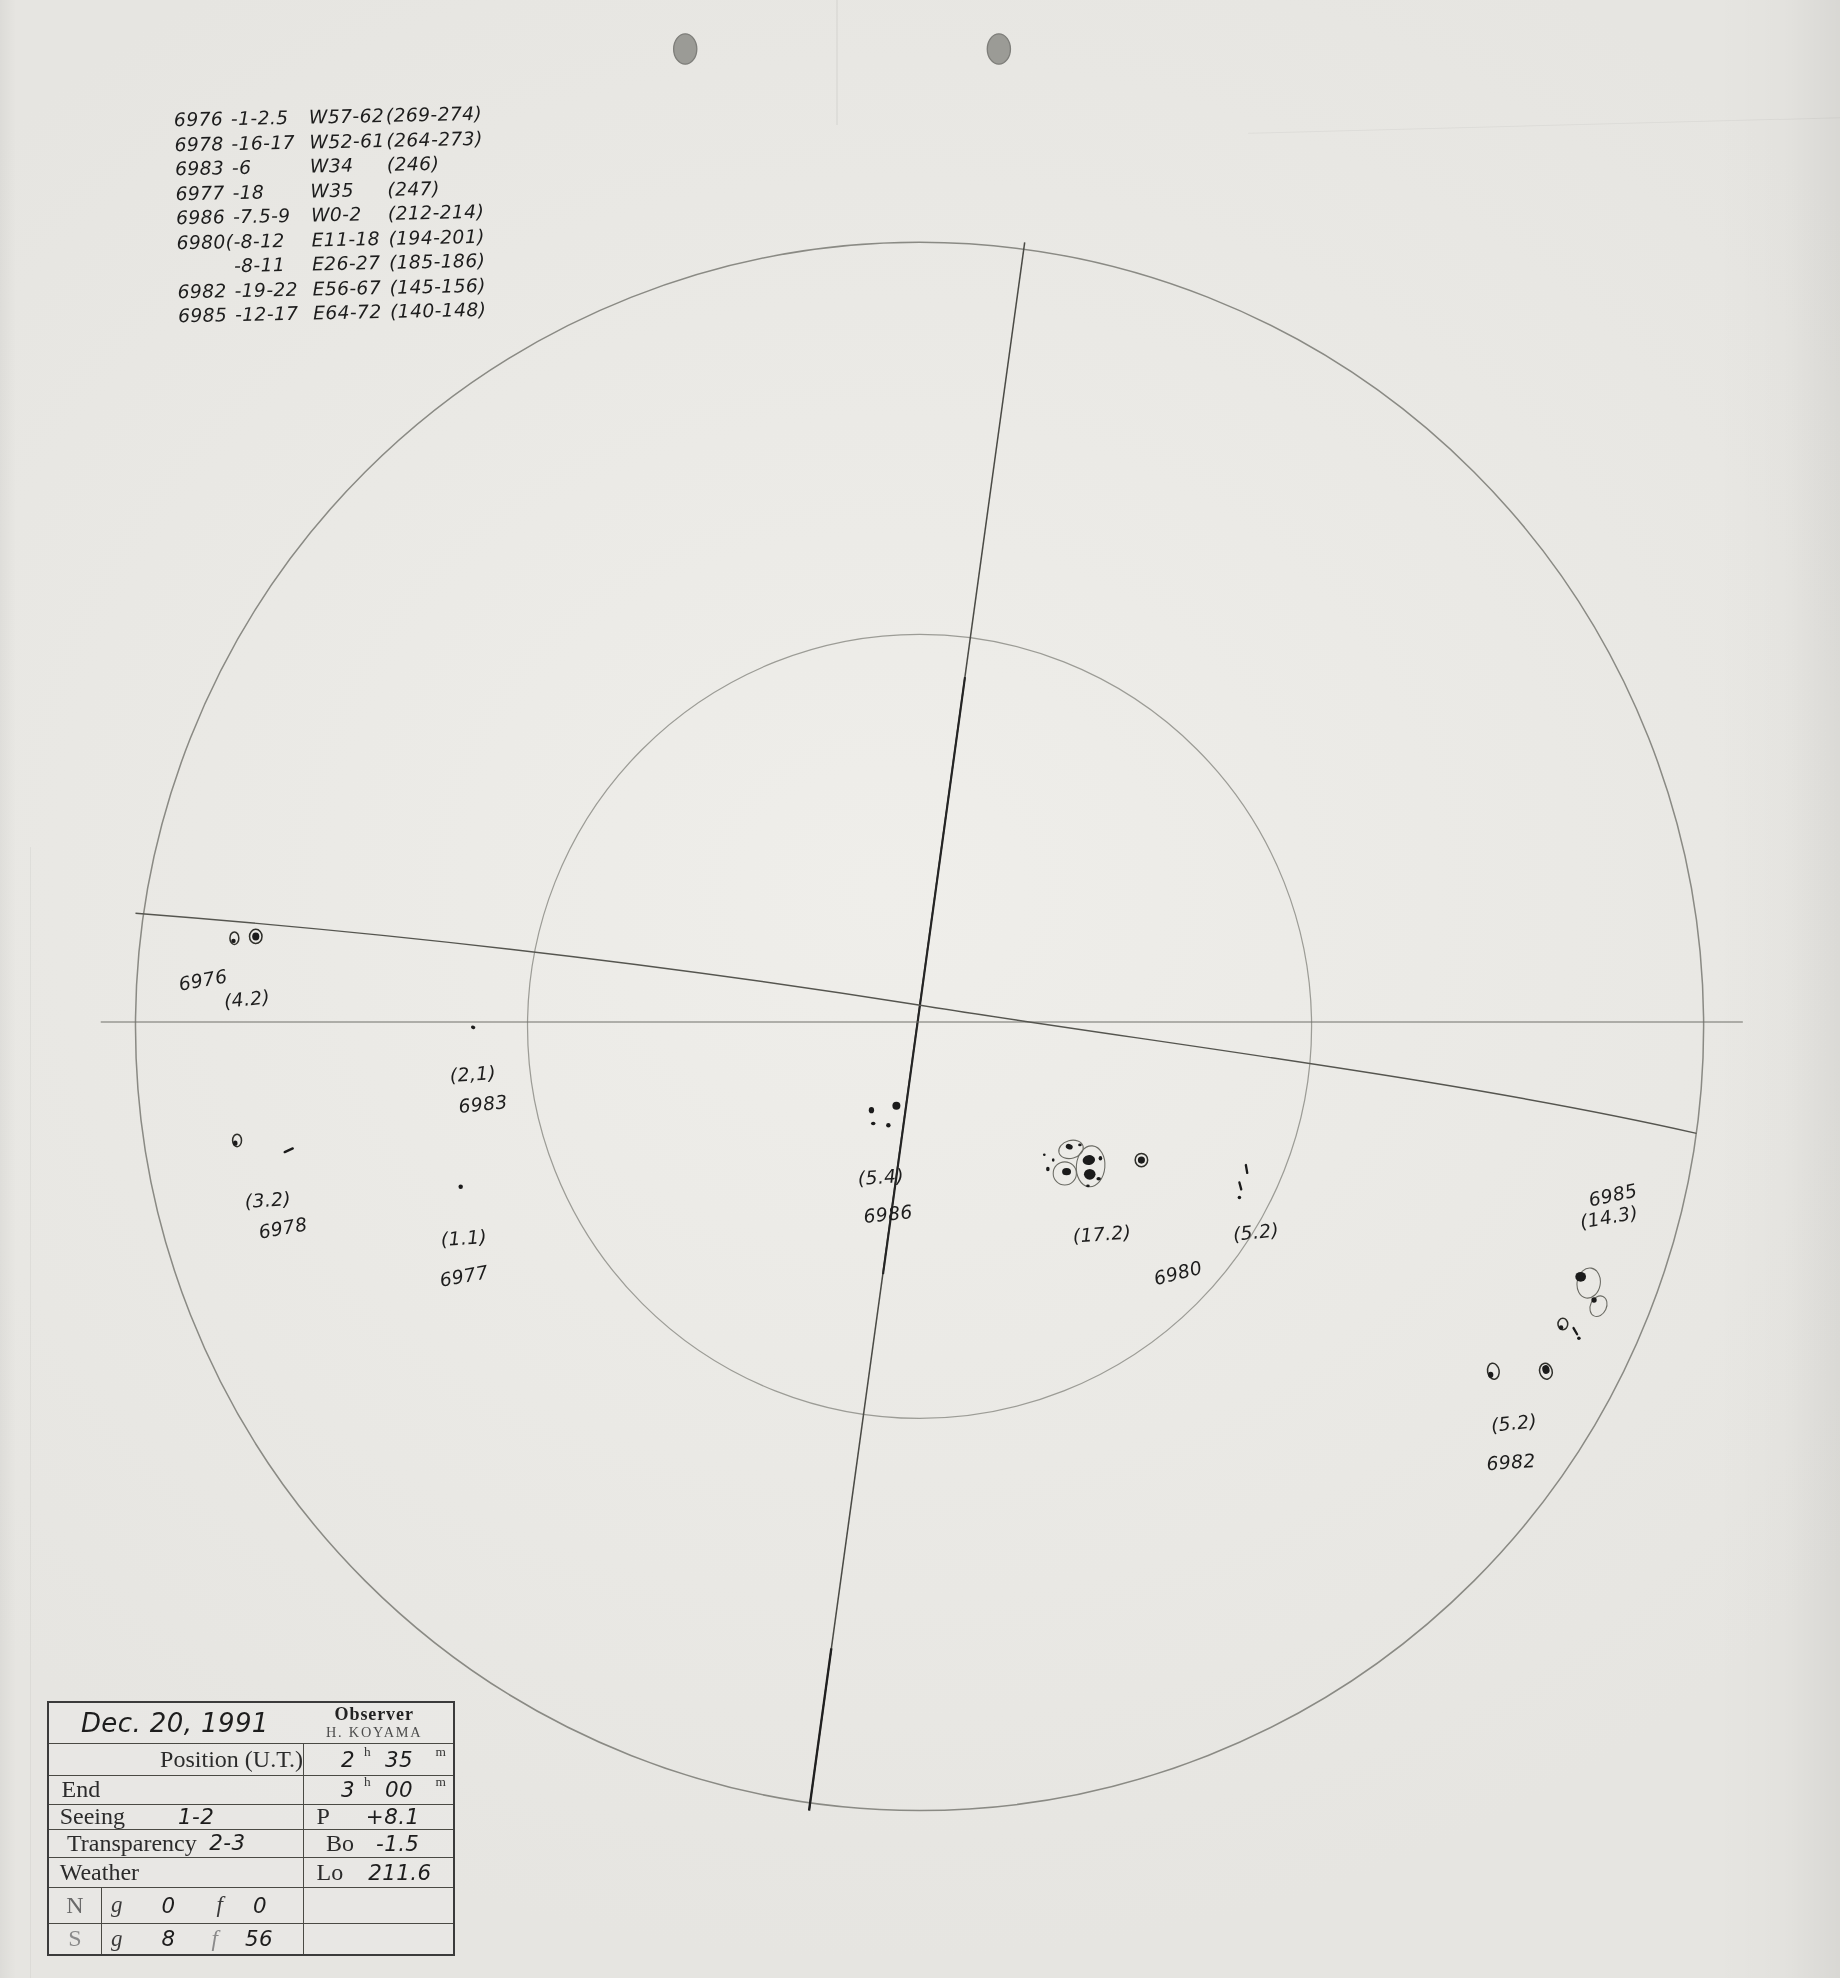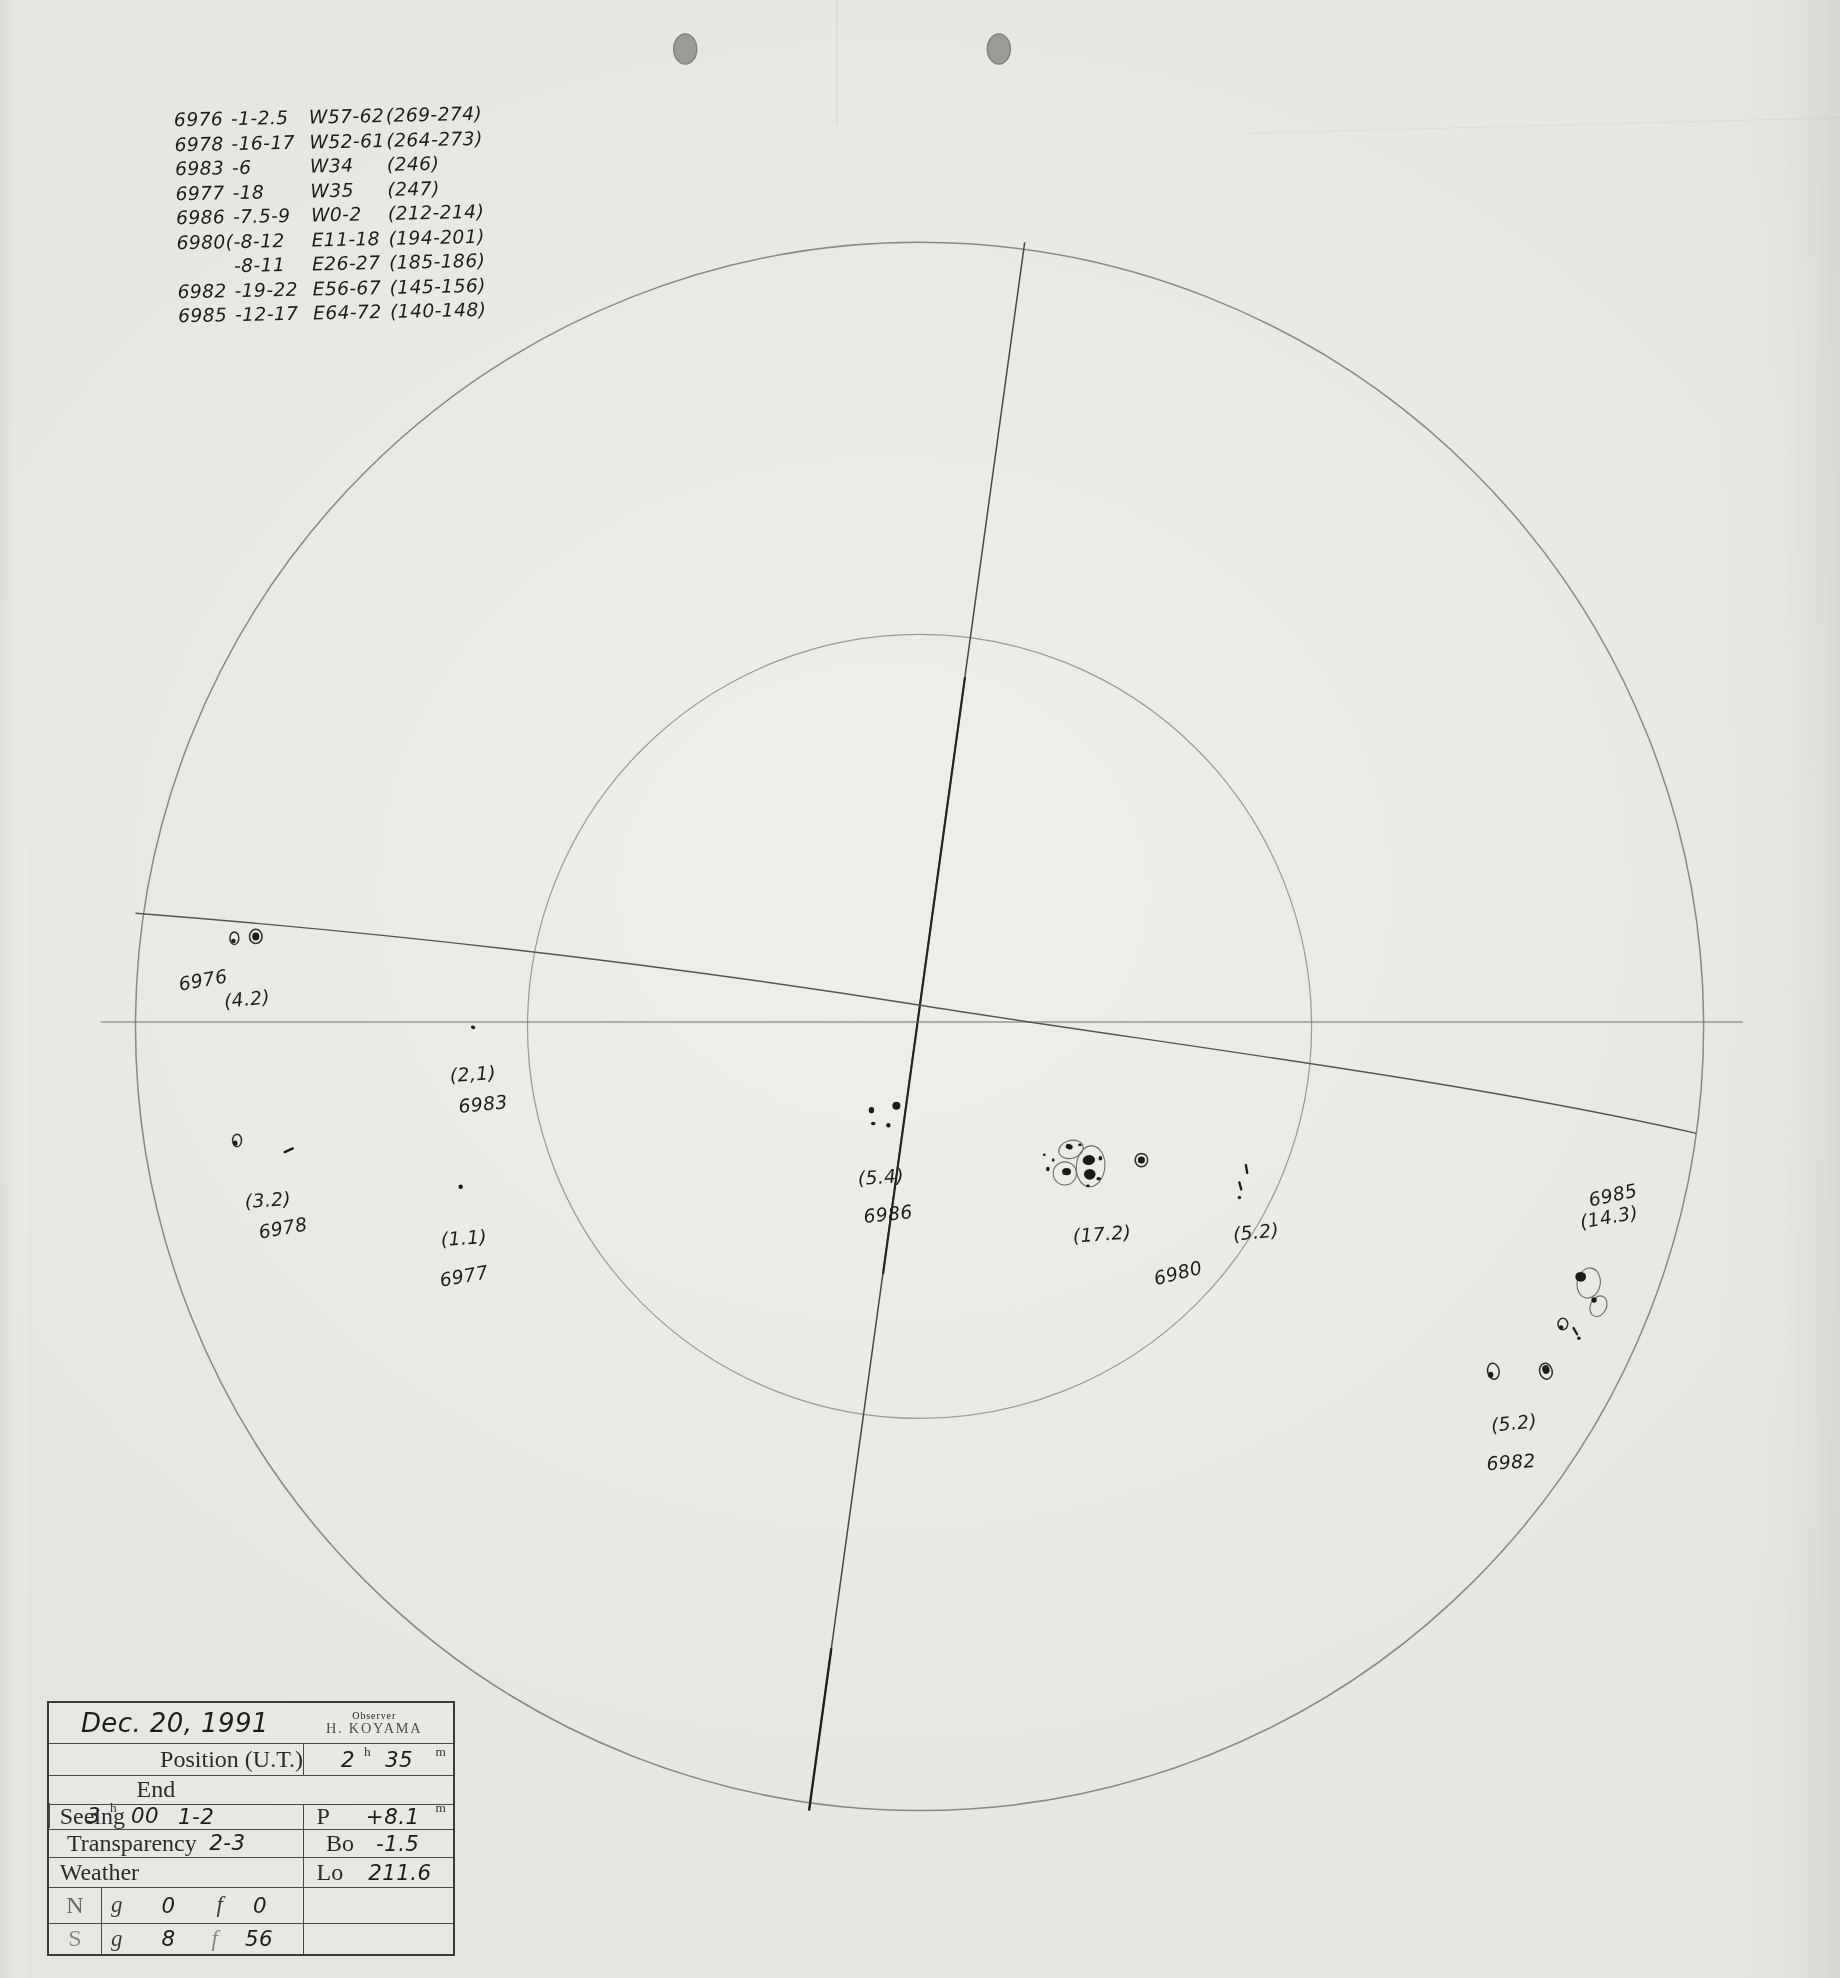--- a/index.html
+++ b/index.html
@@ -179,34 +179,34 @@
   <div class="dlabel hand" style="left:1178px; top:1273px; transform:translate(-50%,-50%) rotate(-14deg);">6980</div>
   <div class="dlabel hand" style="left:1613px; top:1195px; transform:translate(-50%,-50%) rotate(-12deg);">6985</div>
   <div class="dlabel hand" style="left:1609px; top:1217px; transform:translate(-50%,-50%) rotate(-10deg);">(14.3)</div>
   <div class="dlabel hand" style="left:1514px; top:1423px; transform:translate(-50%,-50%) rotate(-6deg);">(5.2)</div>
   <div class="dlabel hand" style="left:1511px; top:1462px; transform:translate(-50%,-50%) rotate(-4deg);">6982</div>
 
   <div id="obstable">
     <div class="trow" style="height:40px;">
       <div style="flex:1; text-align:center;" class="hand"><span style="font-size:26px;">Dec. 20, 1991</span></div>
       <div style="width:147px; text-align:center; line-height:1.1; padding-right:5.3px;">
-        <div style="font-size:10px; font-weight:normal; letter-spacing:0.9px;">Observer</div>
+        <div style="font-size:18px; font-weight:bold; letter-spacing:0.9px;">Observer</div>
         <div style="font-size:14.3px; letter-spacing:1.8px; color:#4c4c4c;">H. KOYAMA</div>
       </div>
     </div>
     <div class="trow" style="height:32px;text-align:right;">
       <div class="lbl" style="width:254px; padding-left:12.5px; box-sizing:border-box;">Position (U.T.)</div>
       <div class="vcell" style="flex:1;">
         <span class="hand hv" style="margin-left:37px;">2</span>
         <span class="sup" style="margin-left:9px;">h</span>
         <span class="hand hv" style="margin-left:14.3px;">35</span>
         <span class="sup" style="margin-left:auto; margin-right:7.1px;">m</span>
       </div>
     </div>
-    <div class="trow" style="height:28.5px;flex-direction:column;">
+    <div class="trow" style="height:28.5px;">
       <div class="lbl" style="width:254px; padding-left:12.5px; box-sizing:border-box;">End</div>
       <div class="vcell" style="flex:1;">
         <span class="hand hv" style="margin-left:37px;">3</span>
         <span class="sup" style="margin-left:9px;">h</span>
         <span class="hand hv" style="margin-left:14.3px;">00</span>
         <span class="sup" style="margin-left:auto; margin-right:7.1px;">m</span>
       </div>
     </div>
     <div class="trow" style="height:25px;justify-content:flex-end;">
       <div style="width:254px; padding-left:10.7px; box-sizing:border-box; display:flex; align-items:center;">

